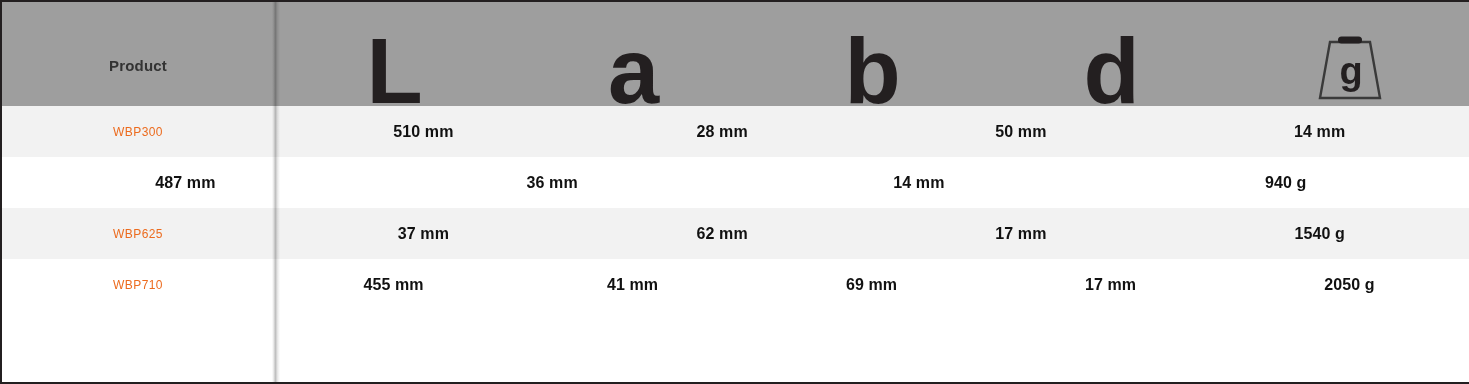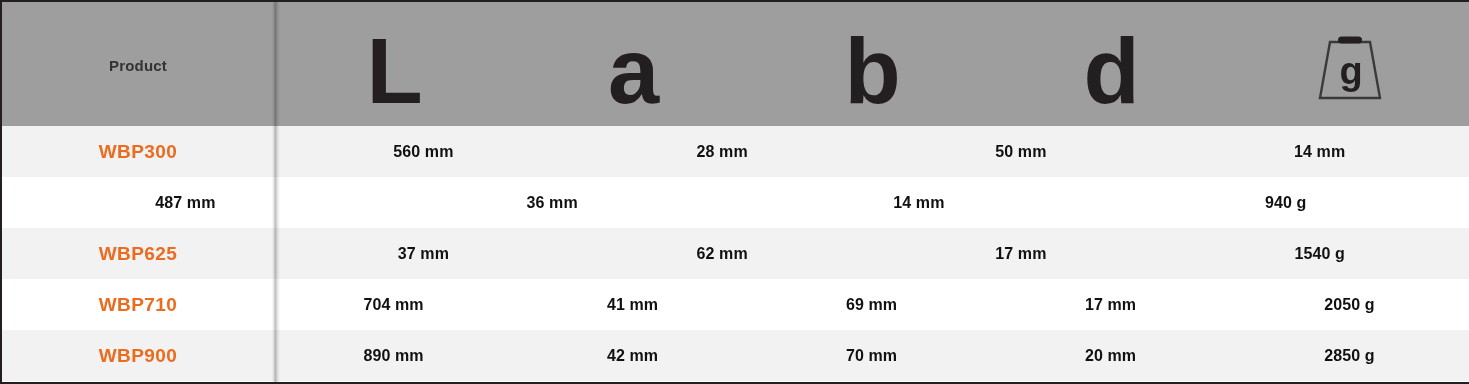--- a/index.html
+++ b/index.html
@@ -18,21 +18,21 @@
     border-top: 2px solid #231f20;
     border-left: 2px solid #231f20;
     border-bottom: 2px solid #231f20;
     background: #ffffff;
     overflow: hidden;
   }
 
   
   .thead {
     display: flex;
-    height: 124px;
+    height: 104px;
     background: #9e9e9e;
   }
 
   .th {
     display: flex;
     align-items: center;
     justify-content: center;
     height: 126px;
     color: #231f20;
   }
@@ -87,22 +87,22 @@
     font-size: 16px;
     font-weight: bold;
     color: #111111;
     letter-spacing: .1px;
   }
 
   .td-product {
     width: 272px;
     flex: 0 0 272px;
     color: #ec6b1e;
-    font-size: 19px;
-    font-weight: bold;
+    font-size: 12px;
+    font-weight: normal;
     letter-spacing: .4px;
   }
 
   .td-dim { flex: 1 1 0; }
 
   
   .col-divider {
     position: absolute;
     top: 0;
     left: 270px;
@@ -155,21 +155,21 @@
         </svg>
       </span>
     </div>
 
   </div>
 
   <div class="tbody">
 
     <div class="tr odd">
       <div class="td td-product">WBP300</div>
-      <div class="td td-dim">560 mm</div>
+      <div class="td td-dim">510 mm</div>
       <div class="td td-dim">28 mm</div>
       <div class="td td-dim">50 mm</div>
       <div class="td td-dim">14 mm</div>
     </div>
 
     <div class="tr even">
       <div class="td td-dim">487 mm</div>
       <div class="td td-dim">36 mm</div>
       <div class="td td-dim">14 mm</div>
       <div class="td td-dim">940 g</div>
@@ -178,33 +178,25 @@
     <div class="tr odd">
       <div class="td td-product">WBP625</div>
       <div class="td td-dim">37 mm</div>
       <div class="td td-dim">62 mm</div>
       <div class="td td-dim">17 mm</div>
       <div class="td td-dim">1540 g</div>
     </div>
 
     <div class="tr even">
       <div class="td td-product">WBP710</div>
-      <div class="td td-dim">704 mm</div>
+      <div class="td td-dim">455 mm</div>
       <div class="td td-dim">41 mm</div>
       <div class="td td-dim">69 mm</div>
       <div class="td td-dim">17 mm</div>
       <div class="td td-dim">2050 g</div>
     </div>
 
-    <div class="tr odd">
-      <div class="td td-product">WBP900</div>
-      <div class="td td-dim">890 mm</div>
-      <div class="td td-dim">42 mm</div>
-      <div class="td td-dim">70 mm</div>
-      <div class="td td-dim">20 mm</div>
-      <div class="td td-dim">2850 g</div>
-    </div>
 
   </div>
 
   <div class="col-divider"></div>
 
 </div>
 
 </body></html>

